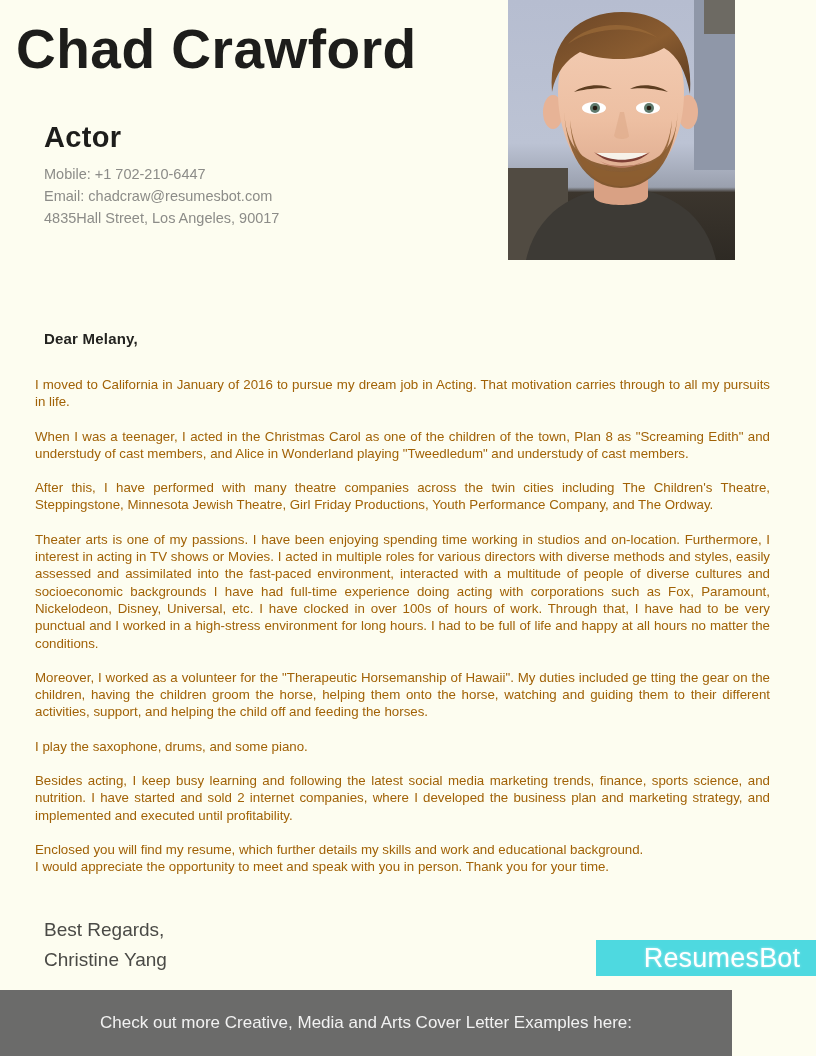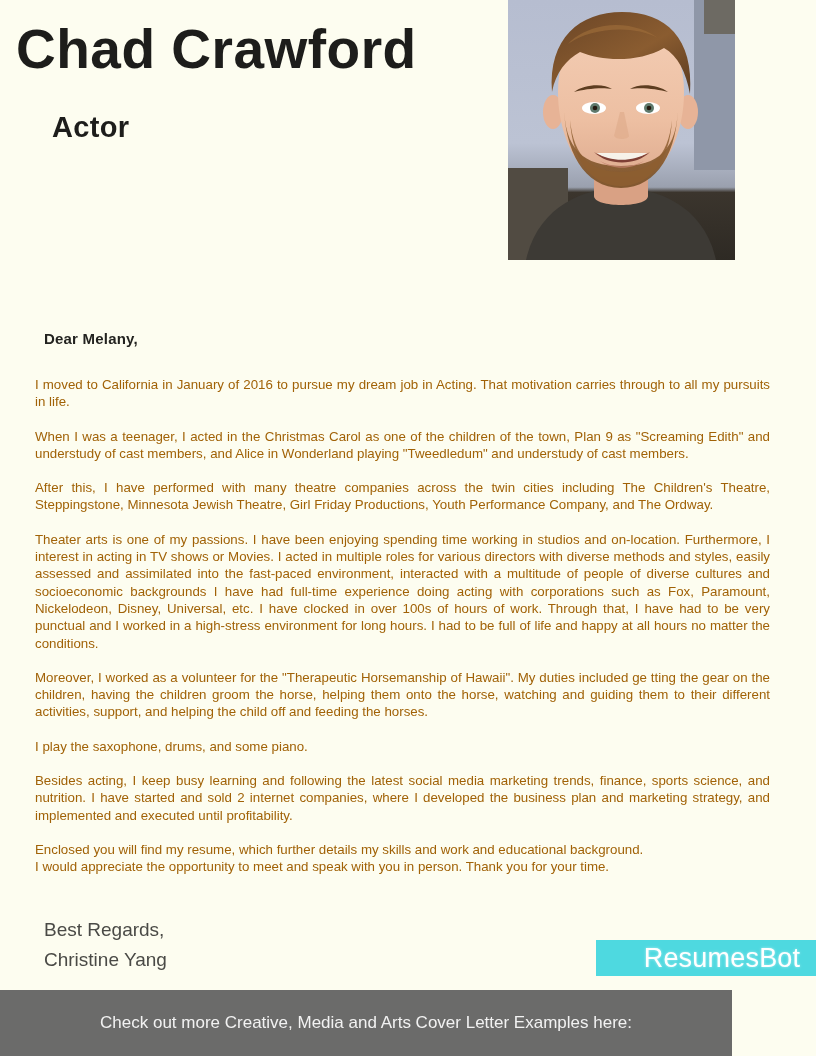--- a/index.html
+++ b/index.html
@@ -37,27 +37,26 @@
     font-weight: bold;
     letter-spacing: 0.5px;
     color: #1d1d1b;
     line-height: 1.0;
     white-space: nowrap;
   }
 
   .job-title {
     position: absolute;
     left: 44px;
-    top: 113px;
+    top: 123px;
     font-size: 29px;
     font-weight: bold;
     color: #1d1d1b;
     letter-spacing: 0.3px;
     line-height: 1.0;
-    margin-left: 8px;
   }
 
   .contact-block {
     position: absolute;
     left: 44px;
     top: 163px;
     font-size: 14.5px;
     color: #8c8c88;
     line-height: 22px;
   }
@@ -165,20 +164,25 @@
 <body>
 
 <div id="page">
 
   <div class="header">
 
     <div class="name">Chad Crawford</div>
 
     <div class="job-title">Actor</div>
 
+    <div class="contact-block">
+      <div class="contact-line">Mobile: +1 702-210-6447</div>
+      <div class="contact-line">Email: chadcraw@resumesbot.com</div>
+      <div class="contact-line">4835Hall Street, Los Angeles, 90017</div>
+    </div>
 
     <div class="photo">
       <svg viewBox="0 0 227 260" preserveAspectRatio="xMidYMid slice">
         <defs>
           <linearGradient id="bgGrad" x1="0" y1="0" x2="0" y2="1">
             <stop offset="0%" stop-color="#b6bdd0"></stop>
             <stop offset="55%" stop-color="#bcc3d4"></stop>
             <stop offset="72%" stop-color="#9aa0ae"></stop>
             <stop offset="74%" stop-color="#3b352d"></stop>
             <stop offset="100%" stop-color="#2e2a24"></stop>
@@ -236,21 +240,21 @@
 
         <path d="M92 161 C104 170 124 170 136 161 C124 168 104 168 92 161 Z" fill="#c07f6a" opacity="0.8"></path>
       </svg>
     </div>
   </div>
 
   <div class="letter">
     <div class="greeting">Dear Melany,</div>
     <div class="paragraphs">
       <p class="para">I moved to California in January of 2016 to pursue my dream job in Acting. That motivation carries through to all my pursuits in life.</p>
-      <p class="para">When I was a teenager, I acted in the Christmas Carol as one of the children of the town, Plan 9 as "Screaming Edith" and understudy of cast members, and Alice in Wonderland playing "Tweedledum" and understudy of cast members.</p>
+      <p class="para">When I was a teenager, I acted in the Christmas Carol as one of the children of the town, Plan 8 as "Screaming Edith" and understudy of cast members, and Alice in Wonderland playing "Tweedledum" and understudy of cast members.</p>
       <p class="para">After this, I have performed with many theatre companies across the twin cities including The Children's Theatre, Steppingstone, Minnesota Jewish Theatre, Girl Friday Productions, Youth Performance Company, and The Ordway.</p>
       <p class="para">Theater arts is one of my passions. I have been enjoying spending time working in studios and on-location. Furthermore, I interest in acting in TV shows or Movies. I acted in multiple roles for various directors with diverse methods and styles, easily assessed and assimilated into the fast-paced environment, interacted with a multitude of people of diverse cultures and socioeconomic backgrounds I have had full-time experience doing acting with corporations such as Fox, Paramount, Nickelodeon, Disney, Universal, etc. I have clocked in over 100s of hours of work. Through that, I have had to be very punctual and I worked in a high-stress environment for long hours. I had to be full of life and happy at all hours no matter the conditions.</p>
       <p class="para">Moreover, I worked as a volunteer for the "Therapeutic Horsemanship of Hawaii". My duties included ge tting the gear on the children, having the children groom the horse, helping them onto the horse, watching and guiding them to their different activities, support, and helping the child off and feeding the horses.</p>
       <p class="para nojust">I play the saxophone, drums, and some piano.</p>
       <p class="para">Besides acting, I keep busy learning and following the latest social media marketing trends, finance, sports science, and nutrition. I have started and sold 2 internet companies, where I developed the business plan and marketing strategy, and implemented and executed until profitability.</p>
       <p class="para nojust" style="white-space:pre-line;">Enclosed you will find my resume, which further details my skills and work and educational background.
 I would appreciate the opportunity to meet and speak with you in person. Thank you for your time.</p>
     </div>
   </div>
 

